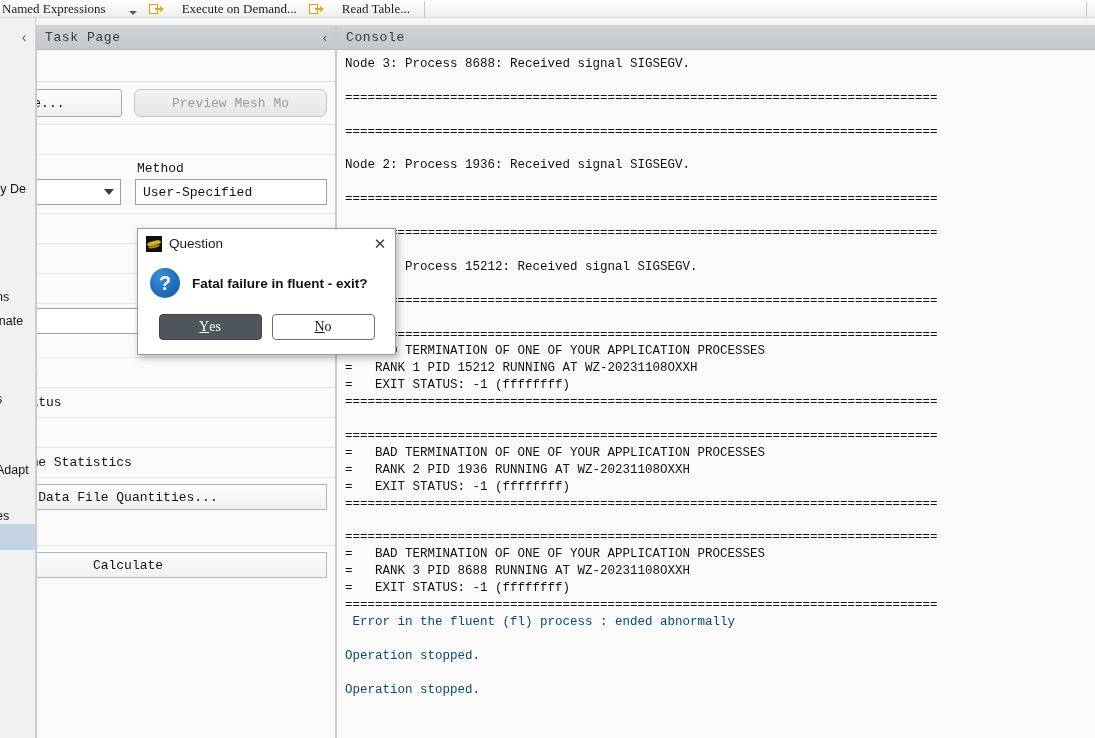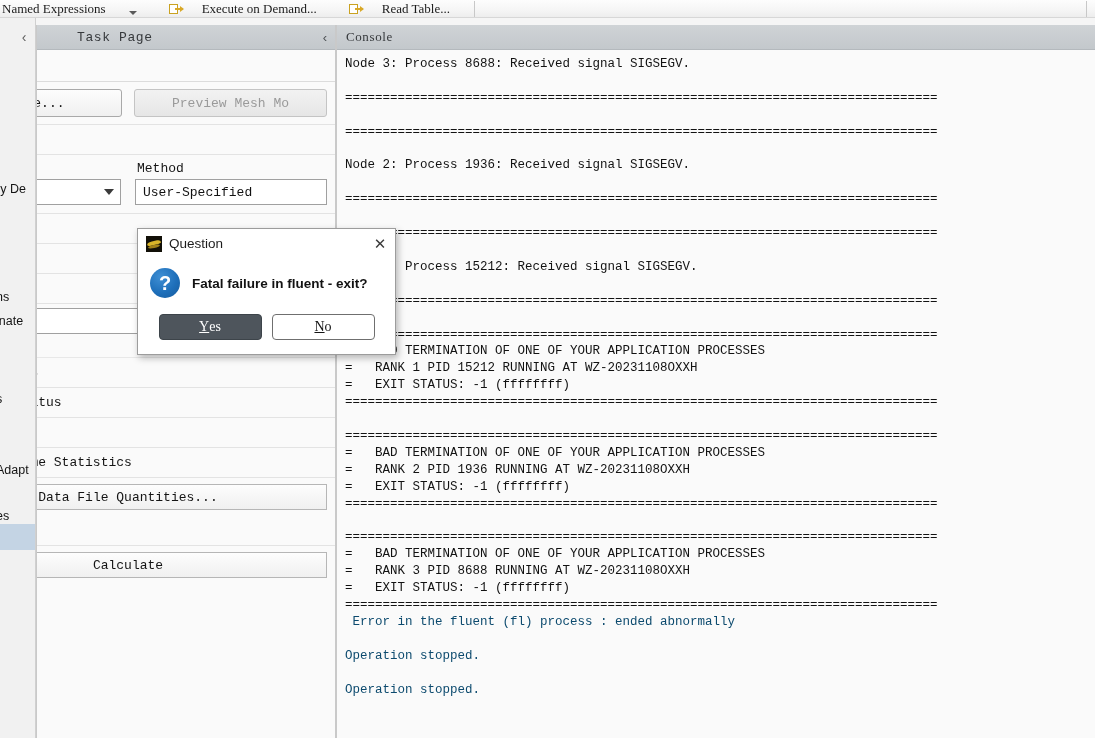--- a/index.html
+++ b/index.html
@@ -25,21 +25,21 @@
     border-bottom: 1px solid #d7d7d7;
     overflow: hidden;
     display: flex; align-items: flex-start;
   }
   .tb-item {
     display: flex; align-items: center; gap: 20px;
     font-family: "Liberation Serif", serif;
     font-size: 13px; color: #1b1b1b;
     white-space: nowrap;
     height: 18px; line-height: 18px;
-    padding: 0 16px;
+    padding: 0 6px;
   }
   .tb-item.first { padding-left: 2px; }
   .caret-down {
     width: 0; height: 0; margin-top: 7px; margin-left: 3px;
     border-left: 4px solid transparent;
     border-right: 4px solid transparent;
     border-top: 4px solid #5a5a5a;
   }
   .tb-icon {
     position: relative; width: 13px; height: 11px; flex: 0 0 13px;
@@ -108,21 +108,21 @@
   }
   .panel-head {
     height: 25px;
     background: linear-gradient(to bottom,#cfd3d6 0%, #c3c8cc 100%);
     border-bottom: 1px solid #b4b9bd;
     display: flex; align-items: center; justify-content: space-between;
     padding: 0 6px 0 8px;
   }
   .panel-head .ttl {
     font-family: "Liberation Mono", monospace;
-    font-size: 13px; color: #36393c; letter-spacing: 0.6px; margin-left: 32px;
+    font-size: 13px; color: #36393c; letter-spacing: 0.6px;
   }
   .panel-head .chev { font-size: 13px; color: #4e5255; padding-right: 2px; }
 
   
   .tp-body { position: relative; width: 420px; margin-left: -120px; }
   .tp-section-title {
     font-family: "Liberation Mono", monospace;
     font-weight: bold; font-size: 13px; color: #121212;
     padding: 10px 0 6px 12px;
     border-bottom: 1px solid #dcdcdc;
@@ -137,20 +137,21 @@
     border: 1px solid #a9a9a9; border-radius: 3px;
     font-family: "Liberation Mono", monospace;
     font-size: 13px; color: #141414;
     display: flex; align-items: center; justify-content: center;
     white-space: nowrap; overflow: hidden;
   }
   .tp-btn.disabled {
     color: #9a9a9a;
     background: linear-gradient(to bottom,#f2f2f2,#e6e6e6);
     border-color: #c4c4c4;
+    border-radius: 7px;
   }
   .tp-fields {
     display: flex; gap: 14px; padding: 2px 10px 8px 12px;
     border-bottom: 1px solid #e3e3e3;
   }
   .tp-field { flex: 1 1 0; }
   .tp-label {
     font-family: "Liberation Mono", monospace;
     font-size: 13px; color: #151515; margin: 4px 0 3px 2px;
   }
@@ -222,21 +223,21 @@
     overflow: hidden;
   }
   .console-head {
     height: 25px;
     background: linear-gradient(to bottom,#cfd3d6 0%, #c3c8cc 100%);
     border-bottom: 1px solid #b4b9bd;
     display: flex; align-items: center;
     padding-left: 9px;
   }
   .console-head .ttl {
-    font-family: Liberation Serif, serif;
+    font-family: Liberation Mono, monospace;
     font-size: 13px; color: #36393c; letter-spacing: 0.6px;
   }
   .console-body {
     padding: 6px 8px 0 8px;
     font-family: "Liberation Mono", monospace;
     font-size: 12.5px;
     line-height: 16.9px;
     color: #121212;
     white-space: pre;
     overflow: hidden;

